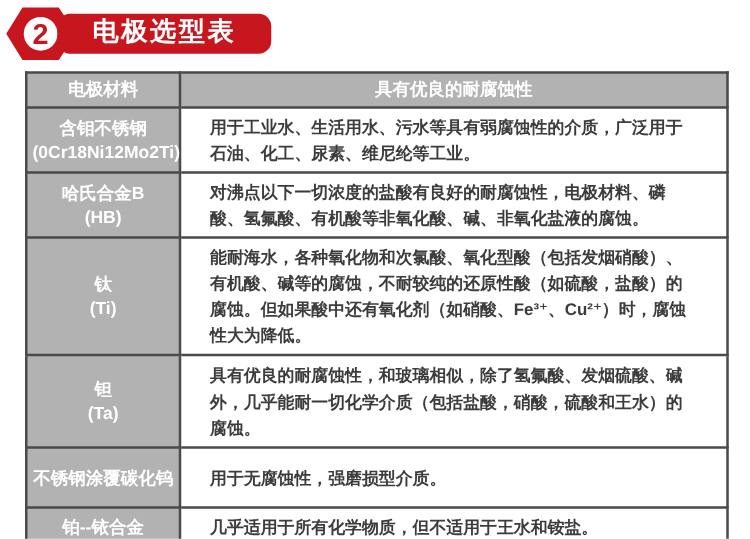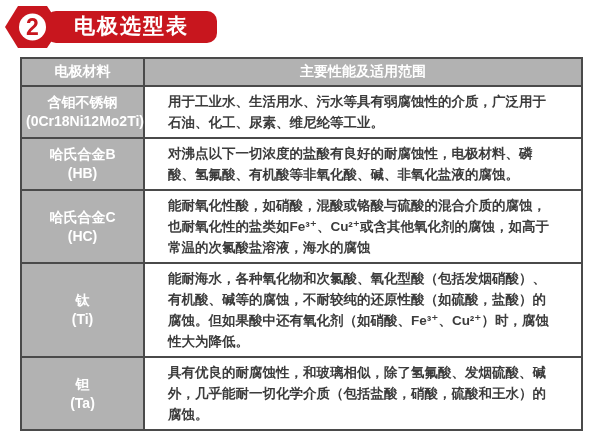--- a/index.html
+++ b/index.html
@@ -92,60 +92,60 @@
 </div>
 
 <table class="electrode-table">
   <colgroup>
     <col class="c-material">
     <col class="c-desc">
   </colgroup>
   <thead>
     <tr>
       <th>电极材料</th>
-      <th>主要性能及适用范围</th>
+      <th>具有优良的耐腐蚀性</th>
     </tr>
   </thead>
   <tbody id="table-body">
       <tr>
     <th class="mat">
       <div class="mat-name">含钼不锈钢</div>
       <div class="mat-sub">(0Cr18Ni12Mo2Ti)</div>
     </th>
     <td class="desc">用于工业水、生活用水、污水等具有弱腐蚀性的介质，广泛用于石油、化工、尿素、维尼纶等工业。</td>
   </tr>
       <tr>
     <th class="mat">
       <div class="mat-name">哈氏合金B</div>
       <div class="mat-sub">(HB)</div>
     </th>
     <td class="desc">对沸点以下一切浓度的盐酸有良好的耐腐蚀性，电极材料、磷酸、氢氟酸、有机酸等非氧化酸、碱、非氧化盐液的腐蚀。</td>
   </tr>
       <tr>
     <th class="mat">
-      <div class="mat-name">哈氏合金C</div>
-      <div class="mat-sub">(HC)</div>
-    </th>
-    <td class="desc">能耐氧化性酸，如硝酸，混酸或铬酸与硫酸的混合介质的腐蚀，也耐氧化性的盐类如Fe³⁺、Cu²⁺或含其他氧化剂的腐蚀，如高于常温的次氯酸盐溶液，海水的腐蚀</td>
-  </tr>
-      <tr>
-    <th class="mat">
       <div class="mat-name">钛</div>
       <div class="mat-sub">(Ti)</div>
     </th>
     <td class="desc">能耐海水，各种氧化物和次氯酸、氧化型酸（包括发烟硝酸）、有机酸、碱等的腐蚀，不耐较纯的还原性酸（如硫酸，盐酸）的腐蚀。但如果酸中还有氧化剂（如硝酸、Fe³⁺、Cu²⁺）时，腐蚀性大为降低。</td>
   </tr>
       <tr>
     <th class="mat">
       <div class="mat-name">钽</div>
       <div class="mat-sub">(Ta)</div>
     </th>
     <td class="desc">具有优良的耐腐蚀性，和玻璃相似，除了氢氟酸、发烟硫酸、碱外，几乎能耐一切化学介质（包括盐酸，硝酸，硫酸和王水）的腐蚀。</td>
   </tr>
       <tr>
     <th class="mat">
+      <div class="mat-name">不锈钢涂覆碳化钨</div>
+
+    </th>
+    <td class="desc">用于无腐蚀性，强磨损型介质。</td>
+  </tr>
+      <tr>
+    <th class="mat">
       <div class="mat-name">铂--铱合金</div>
 
     </th>
     <td class="desc">几乎适用于所有化学物质，但不适用于王水和铵盐。</td>
   </tr>
     </tbody>
 </table>
 
 </body></html>

